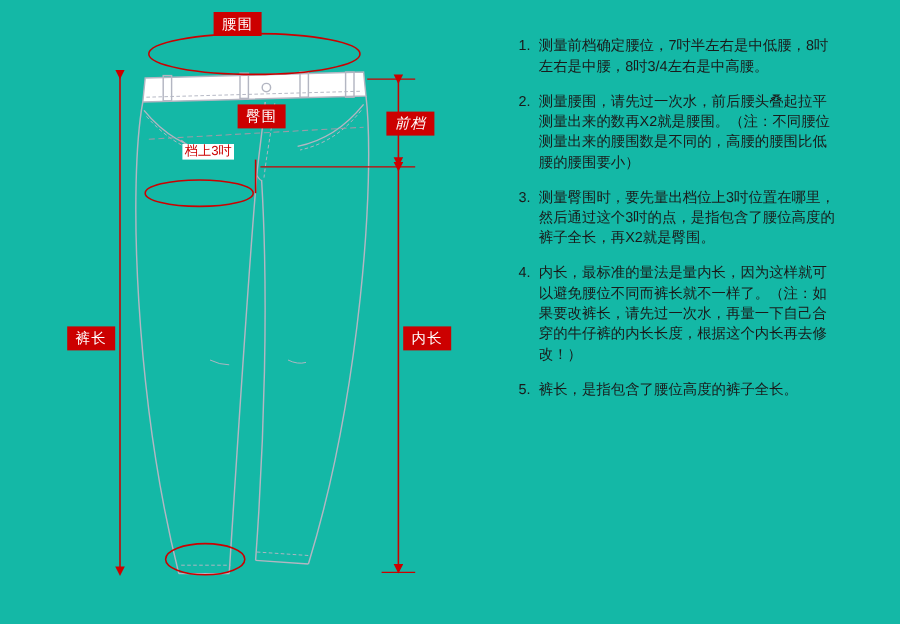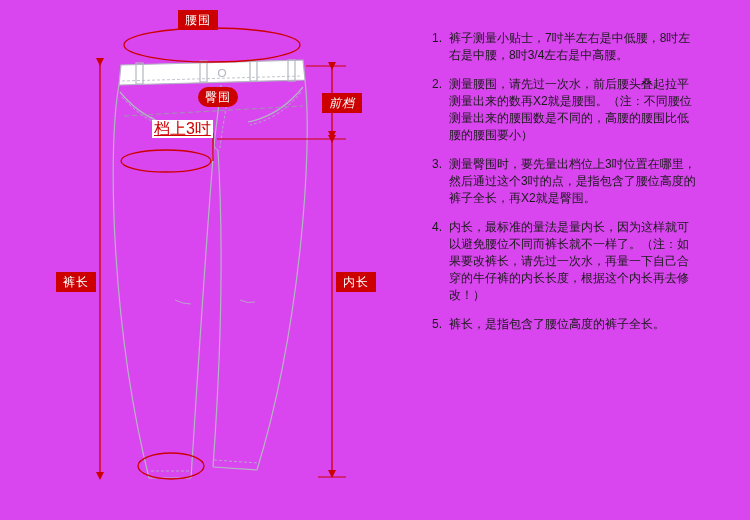--- a/index.html
+++ b/index.html
@@ -1,26 +1,26 @@
 <!DOCTYPE html>
 <html><head>
 <meta charset="utf-8">
 <style>
   html,body{margin:0;padding:0;background:#fff;}
   body{font-family:"Liberation Sans","DejaVu Sans",sans-serif;}
-  .stage{position:relative;width:750px;height:520px;background:#d946ef;overflow:hidden;}
+  .stage{position:relative;width:750px;height:520px;background:#14b8a6;overflow:hidden;}
   .diagram{position:absolute;left:0;top:0;width:430px;height:520px;}
   .diagram svg{position:absolute;left:0;top:0;}
   .mlabel{
     position:absolute;background:#cc0000;color:#fff;font-size:12px;line-height:1;
     padding:4px 7px;white-space:nowrap;letter-spacing:1px;
   }
   .mtext-red{
-    position:absolute;color:#cc0000;font-size:16px;line-height:1;white-space:nowrap;
-    background:#fff;padding:1px 2px;text-decoration:underline;
+    position:absolute;color:#cc0000;font-size:11px;line-height:1;white-space:nowrap;
+    background:#fff;padding:1px 2px;
   }
   .tips{position:absolute;left:432px;top:30px;width:268px;color:#1a1a1a;}
   .tips-title{font-size:15px;font-weight:bold;color:#000;margin:0 0 34px 0;letter-spacing:1px;}
   .tip-item{display:flex;margin-bottom:12px;font-size:12px;line-height:17px;}
   .tip-num{width:17px;flex:0 0 17px;}
   .tip-text{flex:1;}
 </style>
 </head>
 <body>
 
@@ -90,33 +90,33 @@
 
         <line x1="306" y1="66" x2="346" y2="66" stroke-width="1"></line>
         <line x1="217" y1="139" x2="346" y2="139" stroke-width="1"></line>
         <line x1="318" y1="477" x2="346" y2="477" stroke-width="1"></line>
 
         <line x1="213" y1="133" x2="213" y2="161"></line>
       </g>
     </svg>
 
     <div class="mlabel" style="left:178px;top:10px;">腰围</div>
-    <div class="mlabel" style="left:198px;top:87px;border-radius:10px;">臀围</div>
+    <div class="mlabel" style="left:198px;top:87px;">臀围</div>
     <div class="mlabel" style="left:322px;top:93px;font-style:italic;">前档</div>
     <div class="mtext-red" style="left:152px;top:120px;">档上3吋</div>
     <div class="mlabel" style="left:56px;top:272px;">裤长</div>
     <div class="mlabel" style="left:325px;top:272px;margin-left:11px;">内长</div>
     <div class="mlabel" style="left:152px;top:490px;margin-top:34px;">裤脚围</div>
   </div>
 
   <div class="tips">
 
     <div class="tip-item">
       <span class="tip-num">1.</span>
-      <span class="tip-text">裤子测量小贴士，7吋半左右是中低腰，8吋左右是中腰，8吋3/4左右是中高腰。</span>
+      <span class="tip-text">测量前档确定腰位，7吋半左右是中低腰，8吋左右是中腰，8吋3/4左右是中高腰。</span>
     </div>
     <div class="tip-item">
       <span class="tip-num">2.</span>
       <span class="tip-text">测量腰围，请先过一次水，前后腰头叠起拉平测量出来的数再X2就是腰围。（注：不同腰位测量出来的腰围数是不同的，高腰的腰围比低腰的腰围要小）</span>
     </div>
     <div class="tip-item">
       <span class="tip-num">3.</span>
       <span class="tip-text">测量臀围时，要先量出档位上3吋位置在哪里，然后通过这个3吋的点，是指包含了腰位高度的裤子全长，再X2就是臀围。</span>
     </div>
     <div class="tip-item">

